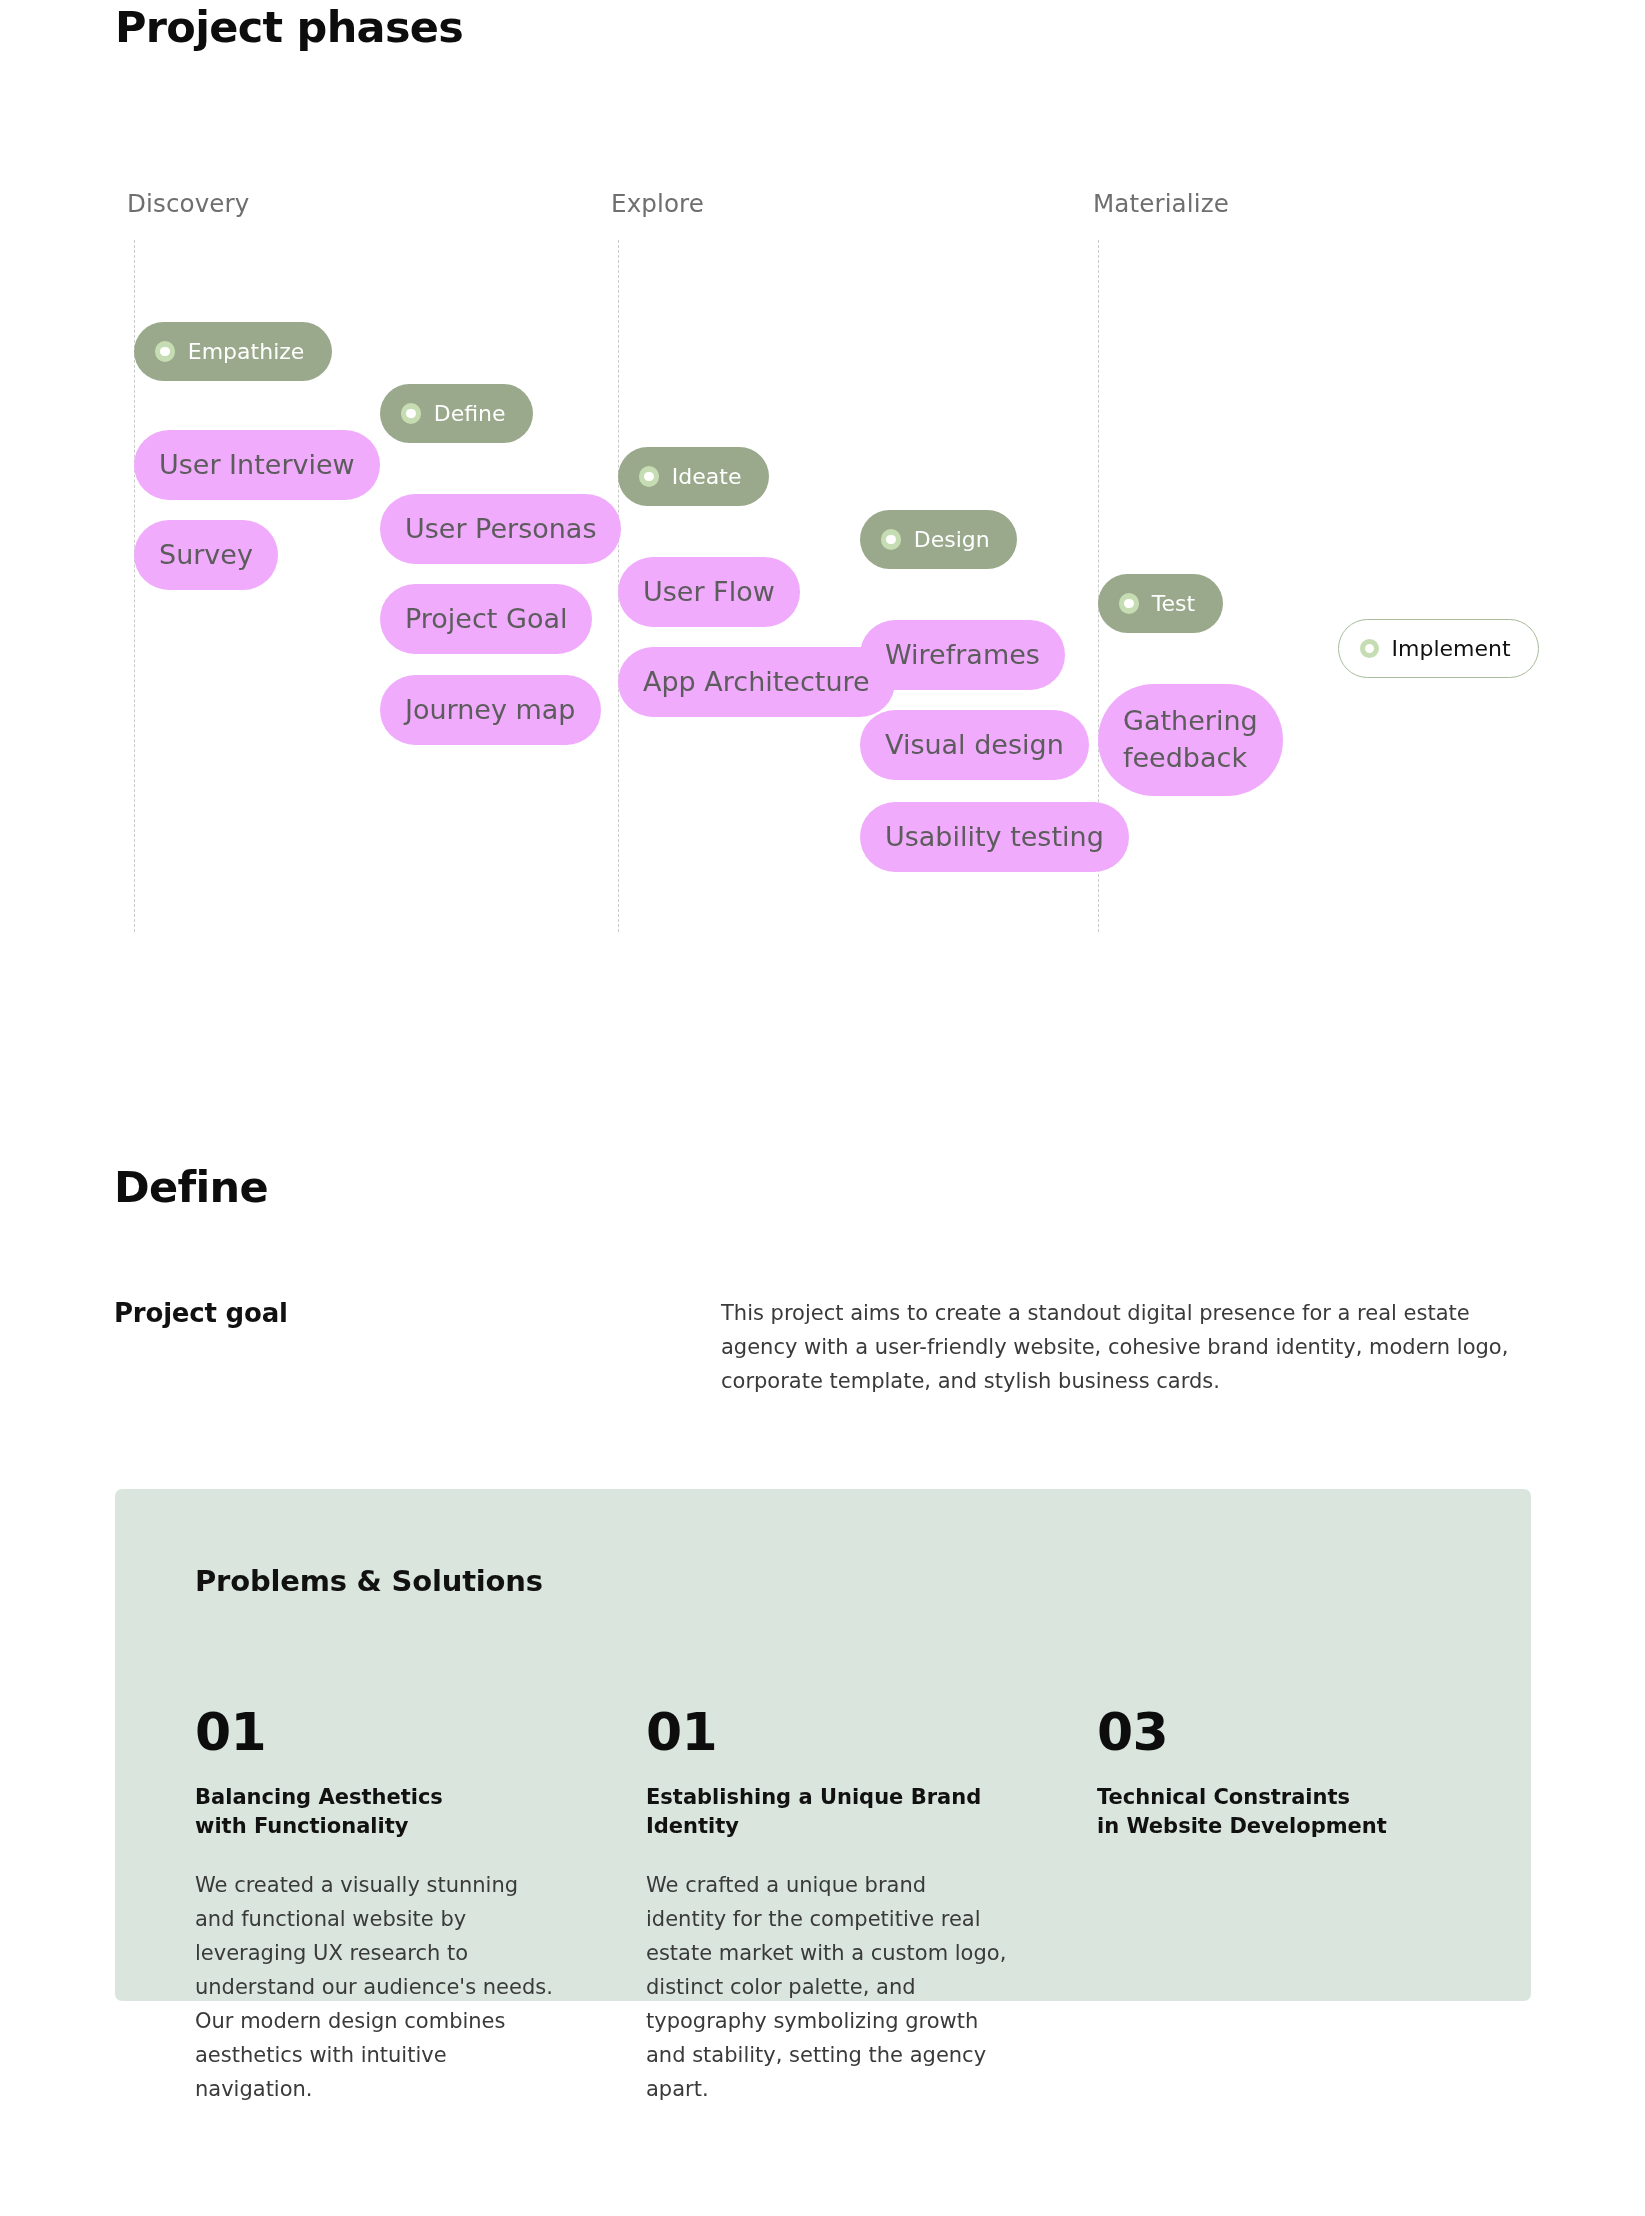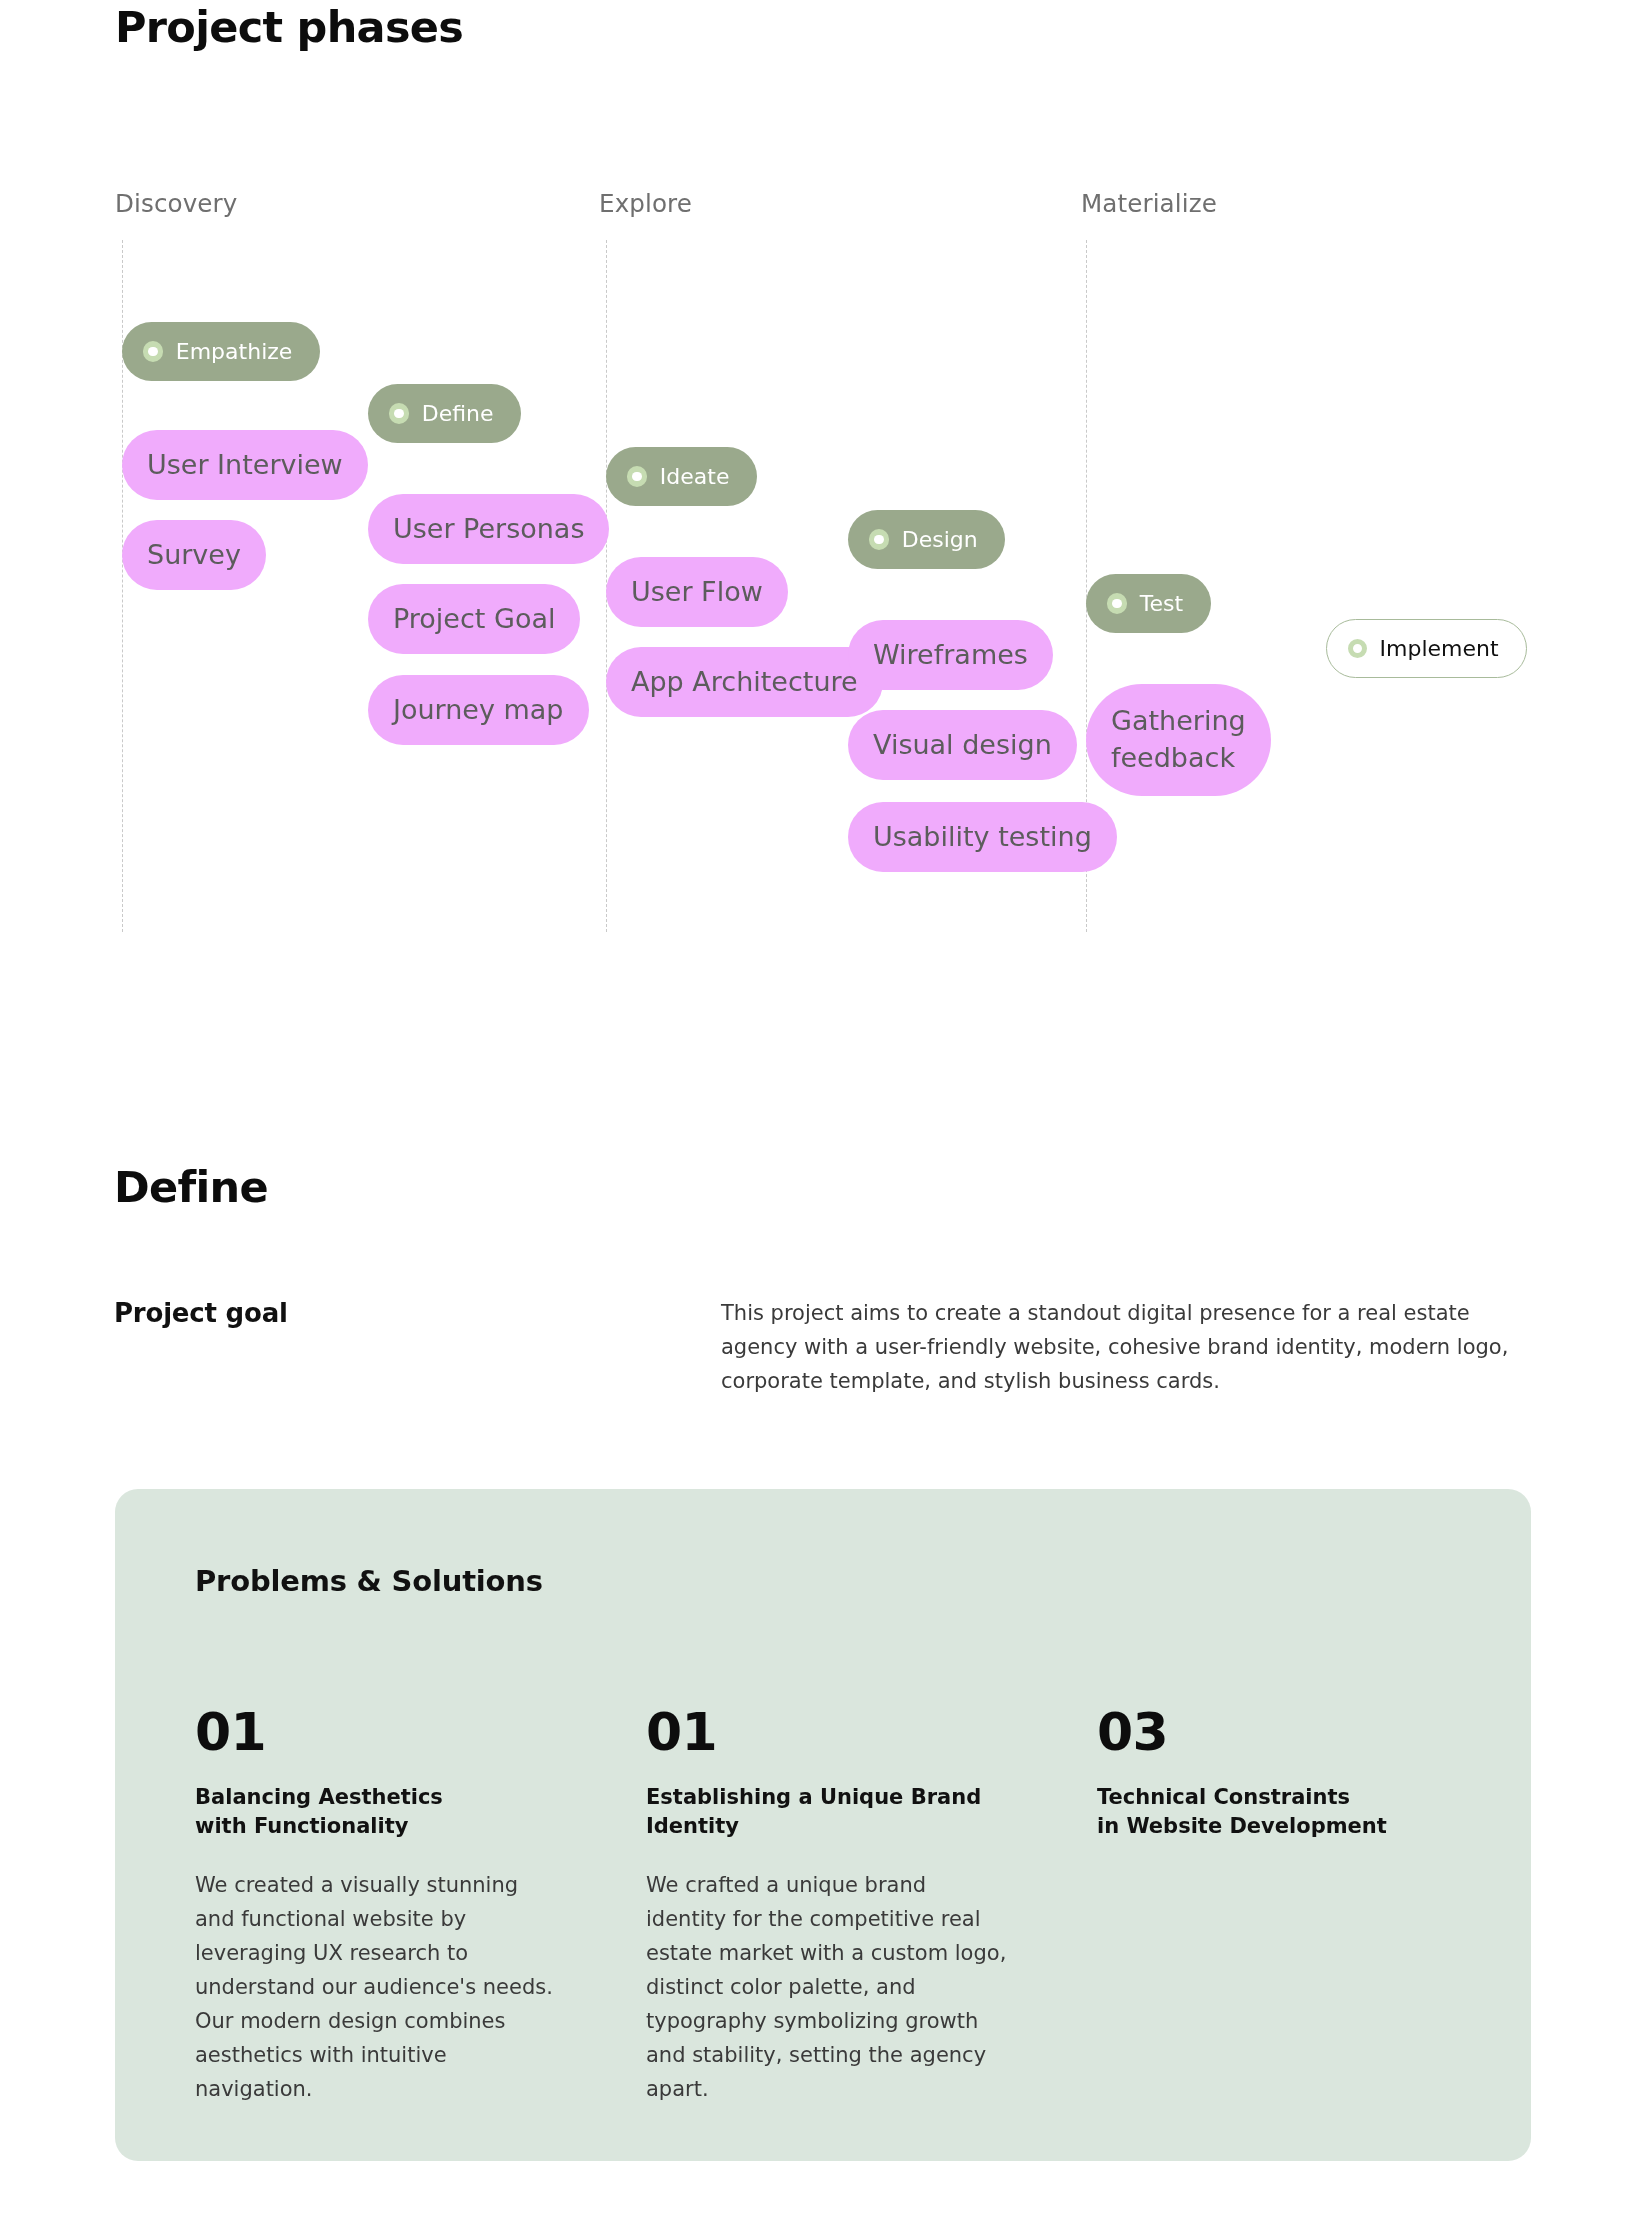--- a/index.html
+++ b/index.html
@@ -24,21 +24,21 @@
     top: 3.4px;
     font-size: 43px;
     font-weight: 700;
     letter-spacing: -0.7px;
     color: #0d0d0d;
     line-height: 1.15;
   }
 
   .phases {
     position: absolute;
-    left: 0;
+    left: 12px;
     top: 189px;
     width: 1630px;
     height: 743px;
   }
 
   .phase-col-label {
     position: absolute;
     font-size: 24.6px;
     font-weight: 400;
     color: #6f6f6f;
@@ -149,23 +149,23 @@
     line-height: 1.62;
     color: #3a3a3a;
   }
 
   
   .ps-card {
     position: absolute;
     left: 115px;
     top: 1489px;
     width: 1416px;
-    height: 672px;
+    height: 512px;
     background: #dae6dd;
-    border-radius: 23px;
+    border-radius: 7px;
   }
 
   .ps-title {
     position: absolute;
     left: 80px;
     top: 75px;
     font-size: 29px;
     font-weight: 700;
     letter-spacing: -0.2px;
     color: #111111;

